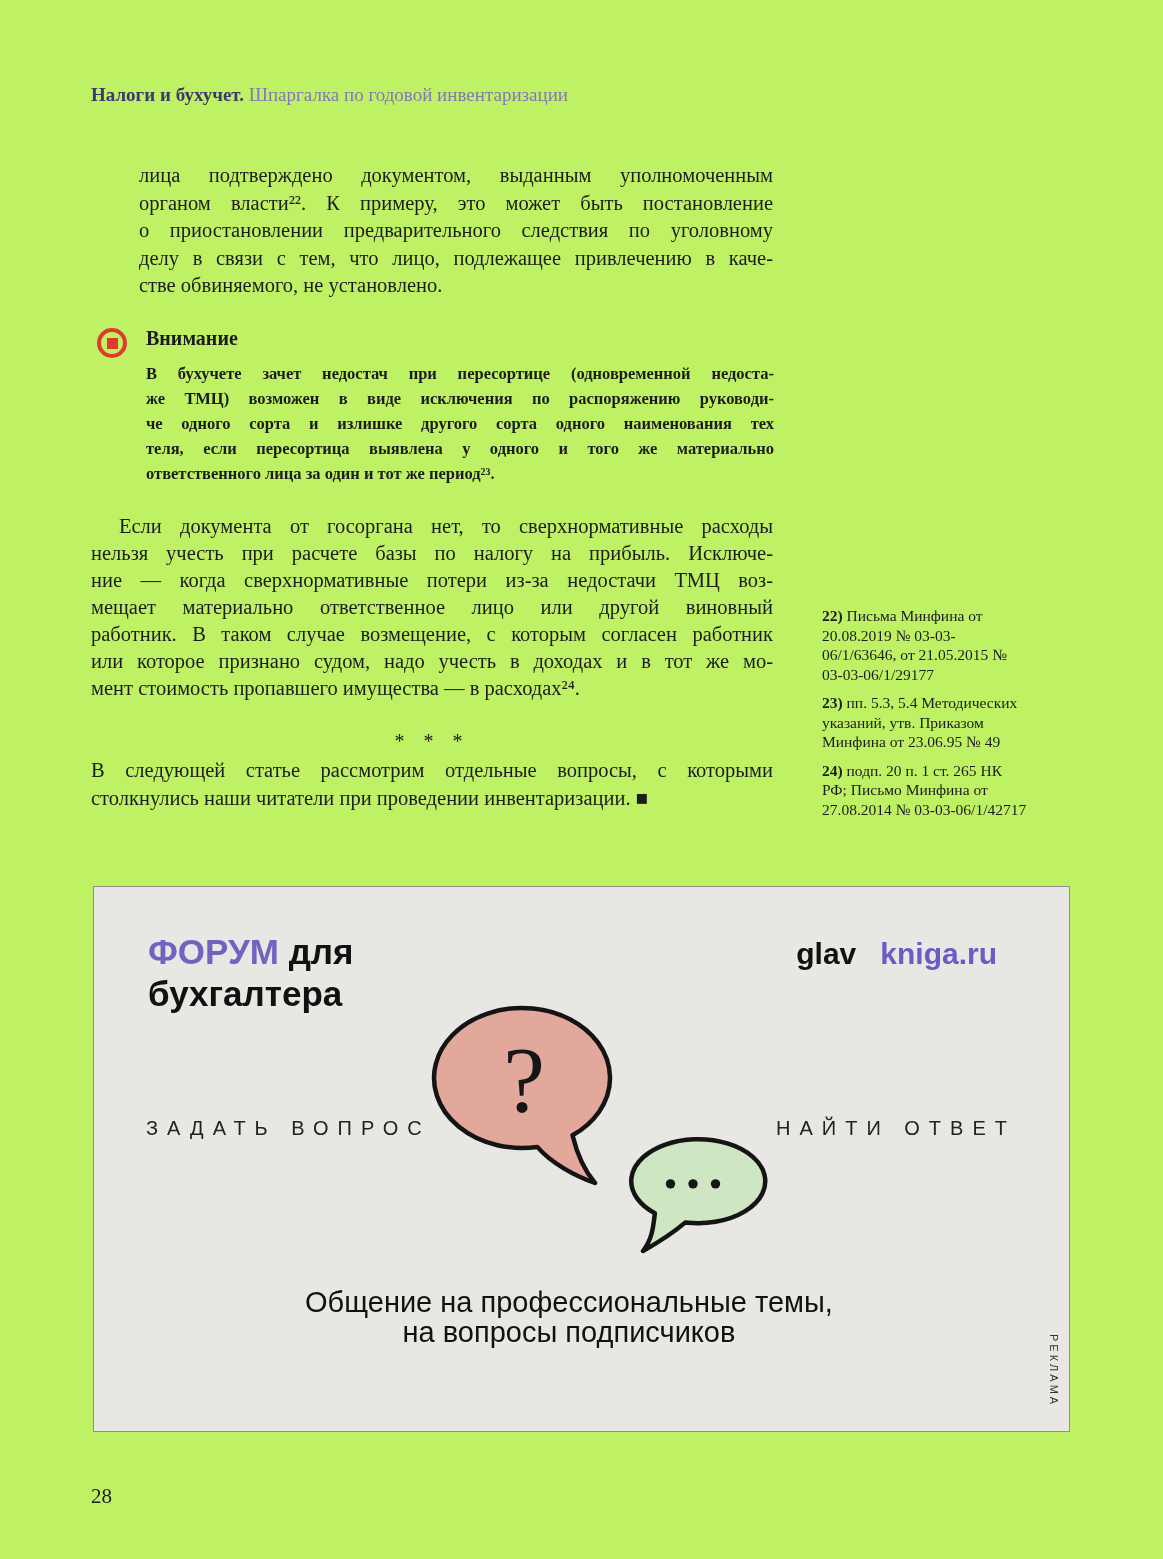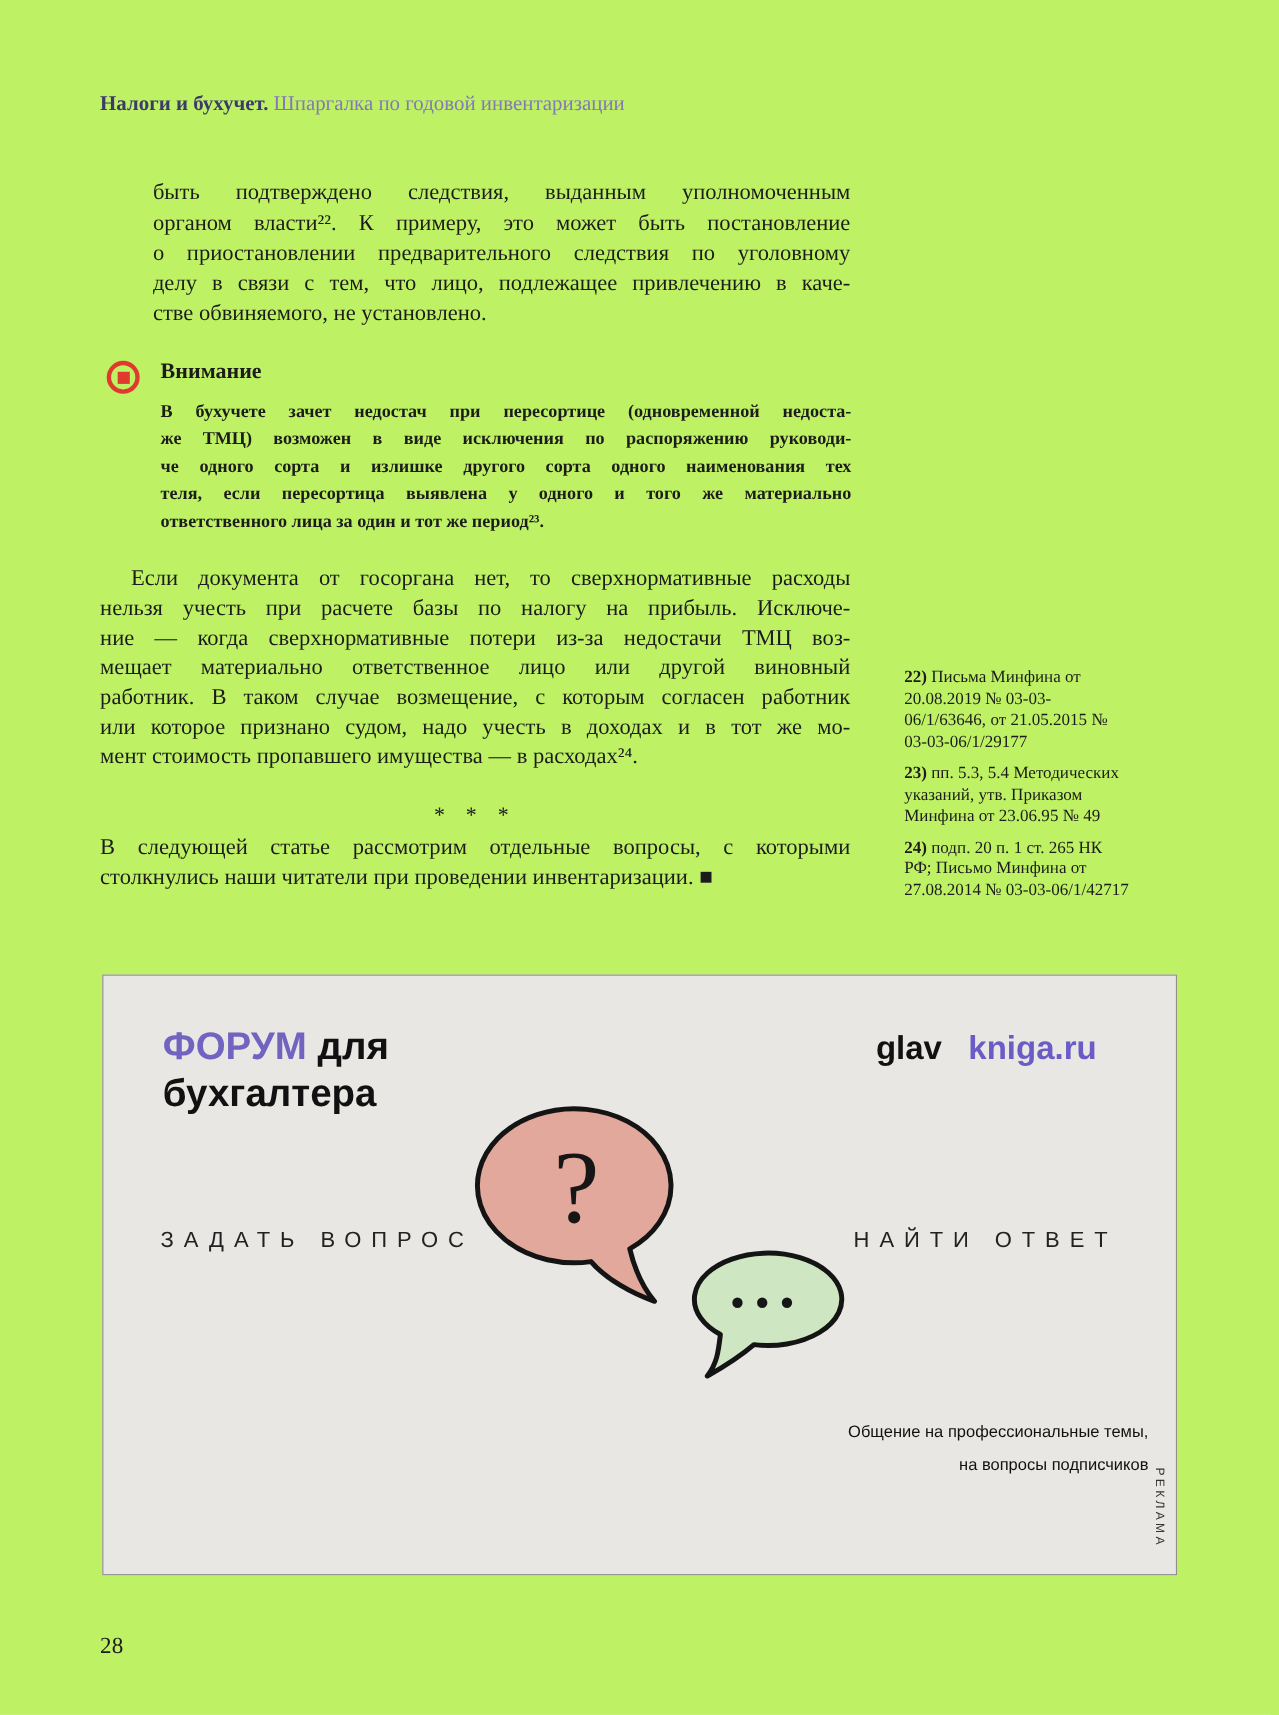--- a/index.html
+++ b/index.html
@@ -57,39 +57,39 @@
     font-family: "Liberation Sans", sans-serif; color: #111; padding-left: 36px;
   }
   .ad-title { position: absolute; left: 54px; top: 44px; font-size: 35px; font-weight: bold; line-height: 42px; }
   .ad-title .accent { color: #7164c1; }
   .ad-site { position: absolute; right: 72px; top: 50px; font-size: 30px; font-weight: bold; }
   .ad-site .accent { color: #6a5bc6; margin-left: 24px; }
   .ad-label { position: absolute; font-size: 20px; letter-spacing: 0.45em; color: #222; white-space: nowrap; }
   .ad-label.left { left: 52px; top: 230px; }
   .ad-label.right { left: 682px; top: 230px; }
   .ad-bubbles { position: absolute; left: 320px; top: 95px; }
-  .ad-desc { position: absolute; left: 0; top: 400px; width: 950px; text-align: right; font-size: 15px; line-height: 30px; }
+  .ad-desc { position: absolute; left: 0; top: 400px; width: 950px; text-align: center; font-size: 29px; line-height: 30px; }
   .ad-vertical {
     position: absolute; right: 9px; bottom: 24px;
     writing-mode: vertical-rl;
     font-size: 11px; letter-spacing: 3px; color: #333;
   }
 </style>
 </head>
 <body>
 
 <div class="page">
 
   <div class="mag-header">
     <span class="mag-brand">Налоги и бухучет.</span>
     <span class="mag-subtitle">Шпаргалка по годовой инвентаризации</span>
   </div>
 
   <div class="para para1">
-    <div class="ln full">быть подтверждено следствия, выданным уполномоченным</div>
+    <div class="ln full">лица подтверждено документом, выданным уполномоченным</div>
     <div class="ln full">органом власти²². К примеру, это может быть постановление</div>
     <div class="ln full">о приостановлении предварительного следствия по уголовному</div>
     <div class="ln full">делу в связи с тем, что лицо, подлежащее привлечению в каче-</div>
     <div class="ln">стве обвиняемого, не установлено.</div>
   </div>
 
   <div class="attn-icon">
       <div class="sq"></div>
     </div>
   <div class="attn-title">Внимание</div>

